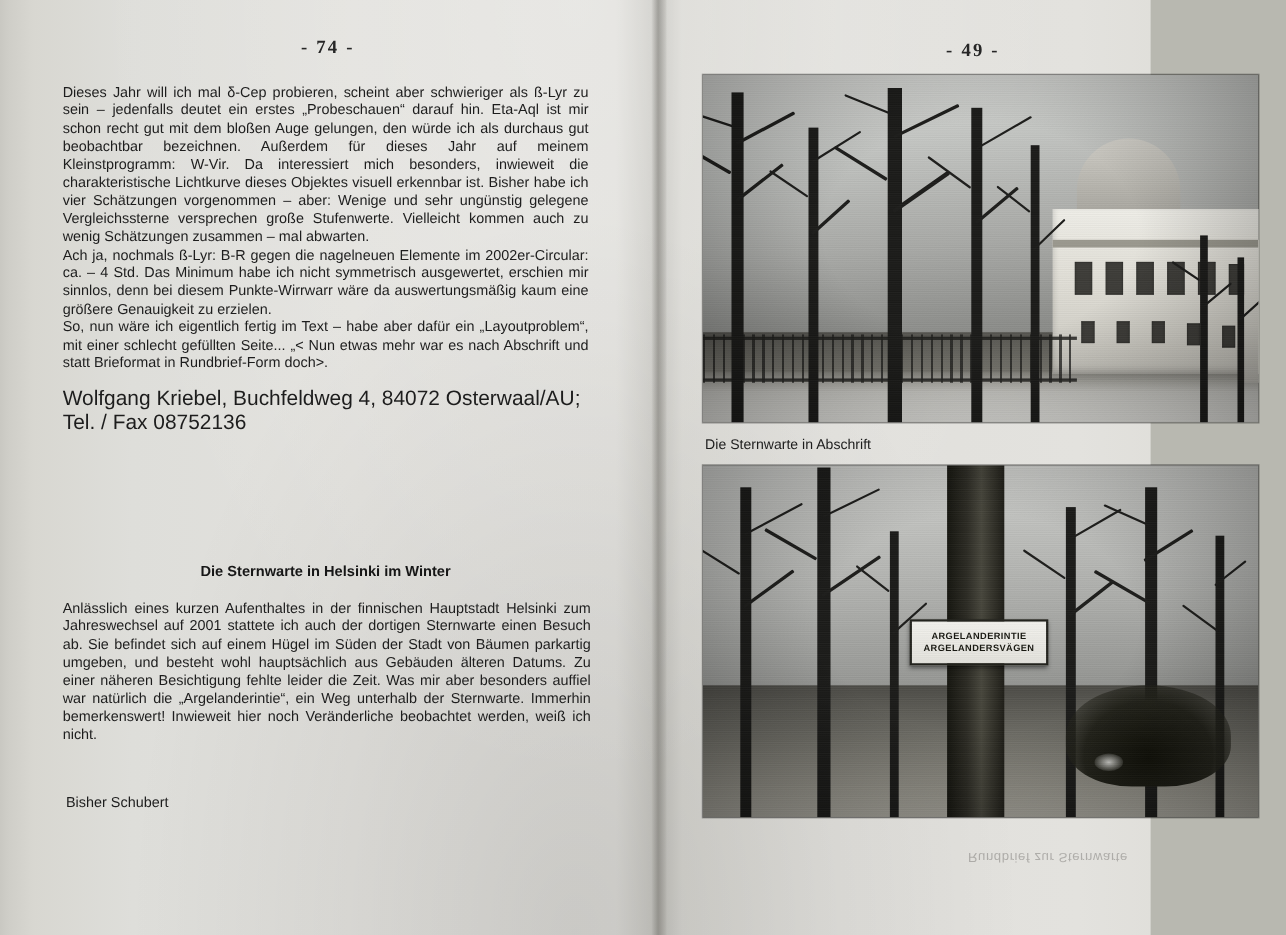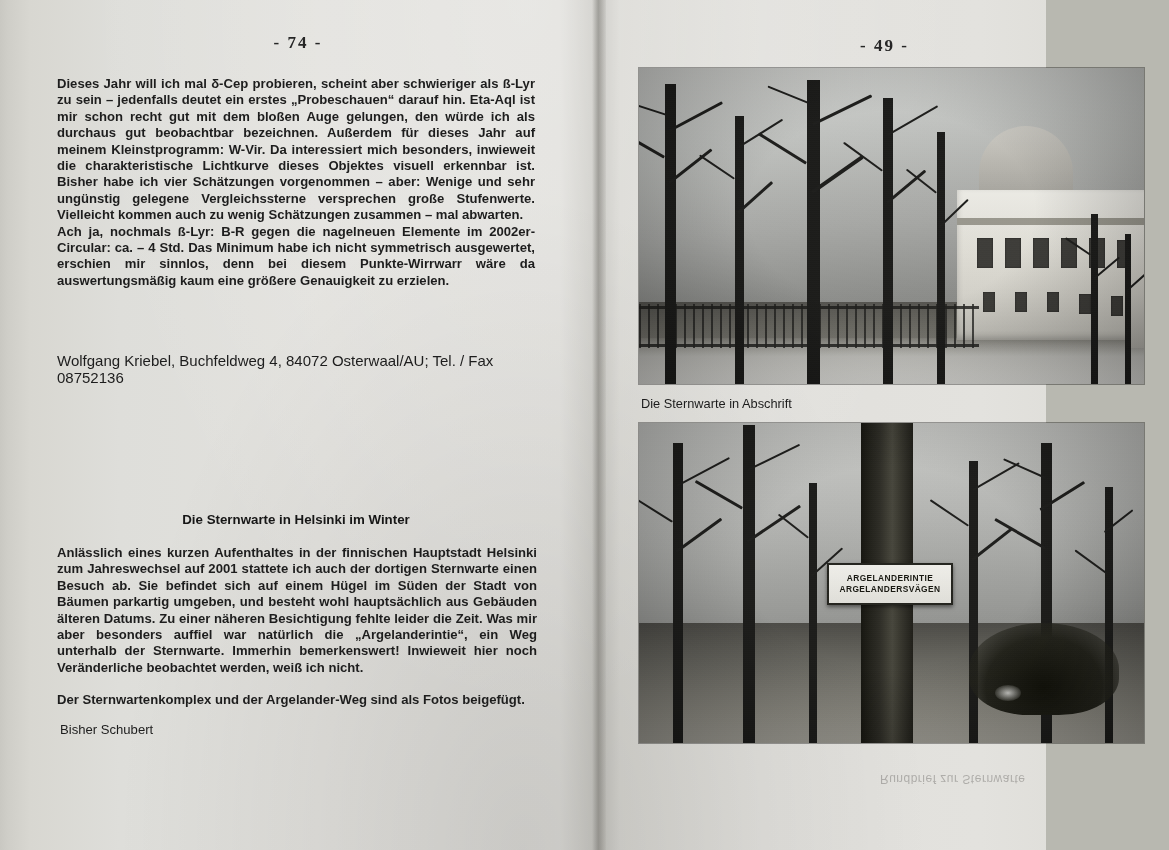--- a/index.html
+++ b/index.html
@@ -65,34 +65,33 @@
   .folio-right { top: 36px; }
 
   .body-text {
     position: absolute;
     font-family: "Liberation Sans", sans-serif;
     font-size: 13.1px;
     line-height: 16.4px;
     color: #1d1d1d;
     text-align: justify;
     text-justify: inter-word;
-    font-weight: bold;
   }
   .col-left-top {
     left: 57px;
     top: 76px;
     width: 478px;
   }
   .col-left-top p { margin: 0; }
   .sig {
     position: absolute;
     left: 57px;
     top: 352px;
     width: 490px;
-    font-size: 15px;
+    font-size: 19px;
     color: #1d1d1d;
   }
   .section-title {
     position: absolute;
     left: 57px;
     top: 512px;
     width: 478px;
     text-align: center;
     font-size: 13.3px;
     font-weight: bold;
@@ -273,29 +272,29 @@
 
   <div class="gutter"></div>
 
   <div class="leaf leaf-left">
 
     <div class="folio">- 74 -</div>
 
     <div class="body-text col-left-top">
       <p>Dieses Jahr will ich mal δ-Cep probieren, scheint aber schwieriger als ß-Lyr zu sein – jedenfalls deutet ein erstes „Probeschauen“ darauf hin. Eta-Aql ist mir schon recht gut mit dem bloßen Auge gelungen, den würde ich als durchaus gut beobachtbar bezeichnen. Außerdem für dieses Jahr auf meinem Kleinstprogramm: W-Vir. Da interessiert mich besonders, inwieweit die charakteristische Lichtkurve dieses Objektes visuell erkennbar ist. Bisher habe ich vier Schätzungen vorgenommen – aber: Wenige und sehr ungünstig gelegene Vergleichssterne versprechen große Stufenwerte. Vielleicht kommen auch zu wenig Schätzungen zusammen – mal abwarten.</p>
       <p>Ach ja, nochmals ß-Lyr: B-R gegen die nagelneuen Elemente im 2002er-Circular: ca. – 4 Std. Das Minimum habe ich nicht symmetrisch ausgewertet, erschien mir sinnlos, denn bei diesem Punkte-Wirrwarr wäre da auswertungsmäßig kaum eine größere Genauigkeit zu erzielen.</p>
+      <p>So, nun wäre ich eigentlich  fertig im Text – habe aber dafür ein „Layoutproblem“, mit einer schlecht gefüllten Seite... „&lt; Nun etwas mehr war es nach Abschrift  und statt Brieformat in Rundbrief-Form doch&gt;.</p>
     </div>
 
     <div class="sig">Wolfgang Kriebel, Buchfeldweg 4, 84072 Osterwaal/AU; Tel. / Fax 08752136</div>
 
     <div class="section-title">Die Sternwarte in Helsinki im  Winter</div>
 
     <div class="body-text col-left-bottom">
       <p>Anlässlich eines kurzen Aufenthaltes in der finnischen Hauptstadt Helsinki zum Jahreswechsel auf 2001 stattete ich auch der dortigen Sternwarte einen Besuch ab. Sie befindet sich auf einem Hügel im Süden der Stadt von Bäumen parkartig umgeben, und besteht wohl hauptsächlich aus Gebäuden älteren Datums. Zu einer näheren Besichtigung fehlte leider die Zeit. Was mir aber besonders auffiel war natürlich die „Argelanderintie“, ein Weg unterhalb der Sternwarte. Immerhin bemerkenswert! Inwieweit hier noch Veränderliche beobachtet werden, weiß ich nicht.</p>
-      <p class="para-gap">Der Sternwartenkomplex und der Argelander-Weg sind als Fotos beigefügt.</p>
     </div>
 
     <div class="sig2">Bisher Schubert</div>
   </div>
 
   <div class="leaf leaf-right">
     <div class="folio folio-right">- 49 -</div>
   </div>
 
   <div class="photo photo-1">

